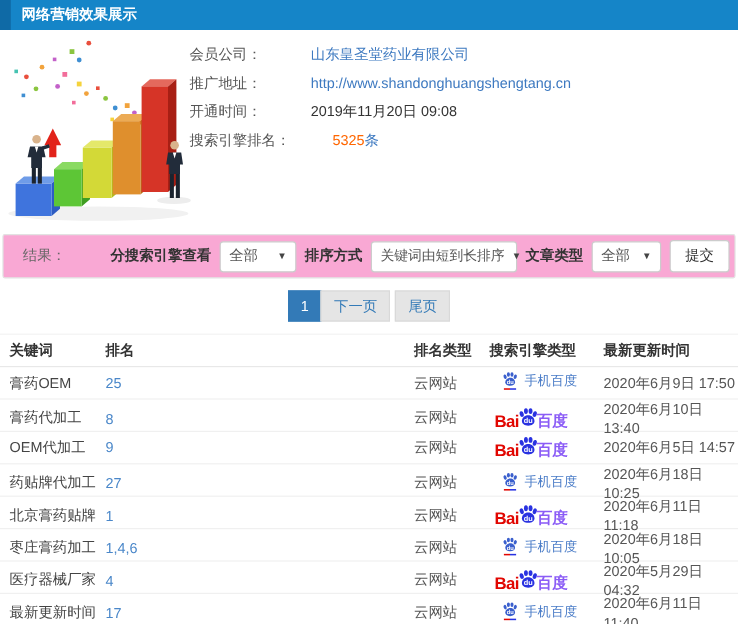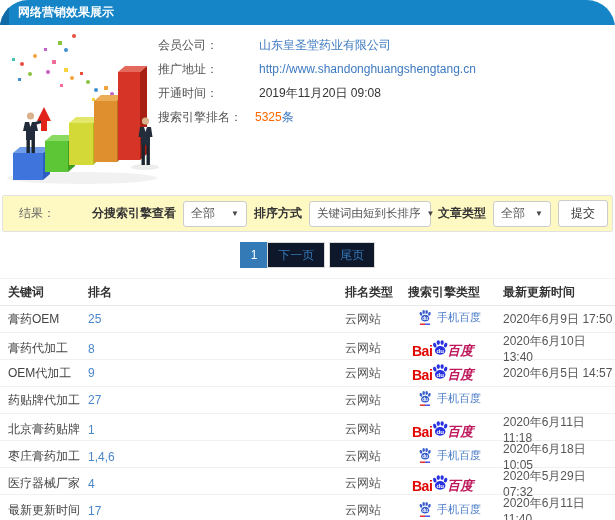--- a/index.html
+++ b/index.html
@@ -1,78 +1,78 @@
 <!DOCTYPE html>
 <html><head>
 <meta charset="utf-8">
 <style>
   * { margin:0; padding:0; box-sizing:border-box; }
   html,body { background:#fff; }
   body { font-family:"Liberation Sans","DejaVu Sans",sans-serif; }
-  .app { position:relative; width:615px; height:520px; overflow:hidden; background:#fff;border-radius:28px; }
+  .app { position:relative; width:615px; height:520px; overflow:hidden; background:#fff; }
 
   
   .topbar { position:absolute; left:0; top:0; width:615px; height:25px; background:#1585c8; }
   .topbar-accent { position:absolute; left:0; top:0; width:9px; height:25px; background:#0f6aa6; display:block; }
   .topbar-title { position:absolute; left:18px; top:0; line-height:25px; color:#fff; font-size:12px; font-weight:bold; }
 
   
   .info-section { position:absolute; left:0; top:25px; width:615px; height:169px; background:#fff; }
   .illustration { position:absolute; left:0; top:3px; width:180px; height:160px; }
   .info-rows { position:absolute; left:158px; top:8px; }
   .info-row { display:flex; align-items:center; height:24px; font-size:12px; }
   .info-label { display:inline-block; width:90px; color:#555; }
   .info-value { margin-left:11px; color:#333; }
   .info-link { margin-left:11px; color:#3d79c0; text-decoration:none; cursor:pointer; }
-  .count-wrap { margin-left:7px; cursor:pointer; }
+  .count-wrap { margin-left:29px; cursor:pointer; }
   .count-orange { color:#ff6600; }
   .count-unit { color:#3d79c0; text-decoration:none; }
 
   
-  .filter-bar { position:absolute; left:2px; right:2px; top:195px; height:37px; background:#fef9c3;
+  .filter-bar { position:absolute; left:2px; right:2px; top:195px; height:37px; background:#f9a8d4;
                 border:1px solid #e2e2e2; border-radius:2px; display:flex; align-items:center;
                 padding-left:16px; font-size:12px; }
   .result-label { color:#666; }
   .filter-controls { position:absolute; right:4px; top:0; height:35px; display:flex; align-items:center; gap:7px; }
   .filter-label { font-weight:bold; color:#333; white-space:nowrap; }
   .select { display:inline-flex; align-items:center; justify-content:space-between; background:#fff;
             border:1px solid #ccc; border-radius:3px; height:26px; padding:0 7px; color:#555; cursor:pointer; white-space:nowrap;text-align:right; }
   .select .caret { font-size:8px; color:#444; margin-left:6px; }
   .sel-engine { width:64px; }
   .sel-sort   { width:122px; font-size:11.5px; }
   .sel-article{ width:58px; }
   .submit-btn { height:27px; width:50px; background:#fff; border:1px solid #ccc; border-radius:3px;
                 font-size:12px; color:#333; cursor:pointer; }
 
   
   .pagination { position:absolute; left:0; top:232px; width:615px; height:46px; display:flex;
                 justify-content:center; align-items:center; }
   .page { display:inline-block; height:26px; line-height:24px; padding:0 10px; border:1px solid #d9d9d9;
-          background:#0f172a; color:#337ab7; font-size:12px; cursor:pointer; }
+          background:#e5e5e5; color:#337ab7; font-size:12px; cursor:pointer; }
   .page + .page { margin-left:-1px; }
   .page-active { background:#337ab7; border-color:#337ab7; color:#fff; }
   .page-last { margin-left:4px !important; }
 
   
   .table { position:absolute; left:0; top:278px; width:615px; }
   .trow-grid { display:grid; grid-template-columns:80px 257px 63px 95px 112px; align-items:center; padding-left:8px; }
   .thead { height:28px; border-top:1px solid #f3f3f3; border-bottom:1px solid #e8e8e8; }
   .th { font-size:12px; font-weight:bold; color:#333; }
   .trow { height:27px; border-bottom:1px solid #f0f0f0; }
   .td { font-size:12px; }
   .td-keyword { color:#444; }
   .td-rank { color:#4a87c9; text-decoration:none; cursor:pointer; }
   .td-type { color:#555; }
   .td-date { color:#555; }
 
   
   .baidu-logo { display:inline-flex; align-items:flex-end; margin-left:4px; line-height:1; }
   .bd-bai { color:#e10601; font-size:14px; font-weight:bold; letter-spacing:-0.5px; }
   .paw-big { width:18px; height:18px; margin:0 -2px 1px -1px; }
-  .bd-suffix { color:#be185d; font-size:13px; font-weight:bold; margin-bottom:1px;font-style:italic; }
+  .bd-suffix { color:#8b5cf6; font-size:13px; font-weight:bold; margin-bottom:1px; }
   .mobile-baidu { display:inline-flex; align-items:center; margin-left:10px; gap:5px; }
   .paw-small { width:14px; height:17px; }
   .mb-text { color:#4a7cc7; font-size:11px; font-style:normal; }
 </style>
 </head>
 <body>
 
 <div class="app">
 
   <div class="topbar">
@@ -289,20 +289,21 @@
         <ellipse cx="13.6" cy="4.4" rx="2" ry="3"></ellipse>
         <ellipse cx="17.9" cy="7.4" rx="2" ry="3" transform="rotate(18 17.9 7.4)"></ellipse>
         <path d="M11.2 8.6 C7.5 8.6 4.8 11.3 4.8 14.5 C4.8 17.3 7.4 19.2 11.2 19.2 C15 19.2 17.6 17.3 17.6 14.5 C17.6 11.3 14.9 8.6 11.2 8.6 Z"></path>
       </g>
       <text class="paw-du" x="11.2" y="17" text-anchor="middle" font-size="7.5" font-weight="bold" fill="#ffffff">du</text>
       <rect x="3" y="22.5" width="8" height="2" fill="#e10601"></rect>
       <rect x="11" y="22.5" width="8" height="2" fill="#2932e1"></rect>
     </svg>
     <i class="mb-text">手机百度</i>
   </span></span>
+          <span class="td td-date">2020年6月18日 10:25</span>
         </div>
         <div class="trow trow-grid">
           <span class="td td-keyword">北京膏药贴牌</span>
           <a class="td td-rank">1</a>
           <span class="td td-type">云网站</span>
           <span class="td td-engine"><span class="baidu-logo">
     <b class="bd-bai">Bai</b>
     <svg class="paw-big" viewBox="0 0 22 22" xmlns="http://www.w3.org/2000/svg">
       <g fill="#2932e1">
         <ellipse cx="4.6" cy="7.4" rx="2" ry="3" transform="rotate(-18 4.6 7.4)"></ellipse>
@@ -349,21 +350,21 @@
         <ellipse cx="4.6" cy="7.4" rx="2" ry="3" transform="rotate(-18 4.6 7.4)"></ellipse>
         <ellipse cx="8.9" cy="4.4" rx="2" ry="3"></ellipse>
         <ellipse cx="13.6" cy="4.4" rx="2" ry="3"></ellipse>
         <ellipse cx="17.9" cy="7.4" rx="2" ry="3" transform="rotate(18 17.9 7.4)"></ellipse>
         <path d="M11.2 8.6 C7.5 8.6 4.8 11.3 4.8 14.5 C4.8 17.3 7.4 19.2 11.2 19.2 C15 19.2 17.6 17.3 17.6 14.5 C17.6 11.3 14.9 8.6 11.2 8.6 Z"></path>
       </g>
       <text class="bd-du-text" x="11.2" y="17" text-anchor="middle" font-size="7.5" font-weight="bold" fill="#ffffff">du</text>
     </svg>
     <b class="bd-suffix">百度</b>
   </span></span>
-          <span class="td td-date">2020年5月29日 07:32</span>
+          <span class="td td-date">2020年5月29日 04:32</span>
         </div>
         <div class="trow trow-grid">
           <span class="td td-keyword">最新更新时间</span>
           <a class="td td-rank">17</a>
           <span class="td td-type">云网站</span>
           <span class="td td-engine"><span class="mobile-baidu">
     <svg class="paw-small" viewBox="0 0 22 26" xmlns="http://www.w3.org/2000/svg">
       <g fill="#3a5fcd">
         <ellipse cx="4.6" cy="7.4" rx="2" ry="3" transform="rotate(-18 4.6 7.4)"></ellipse>
         <ellipse cx="8.9" cy="4.4" rx="2" ry="3"></ellipse>

